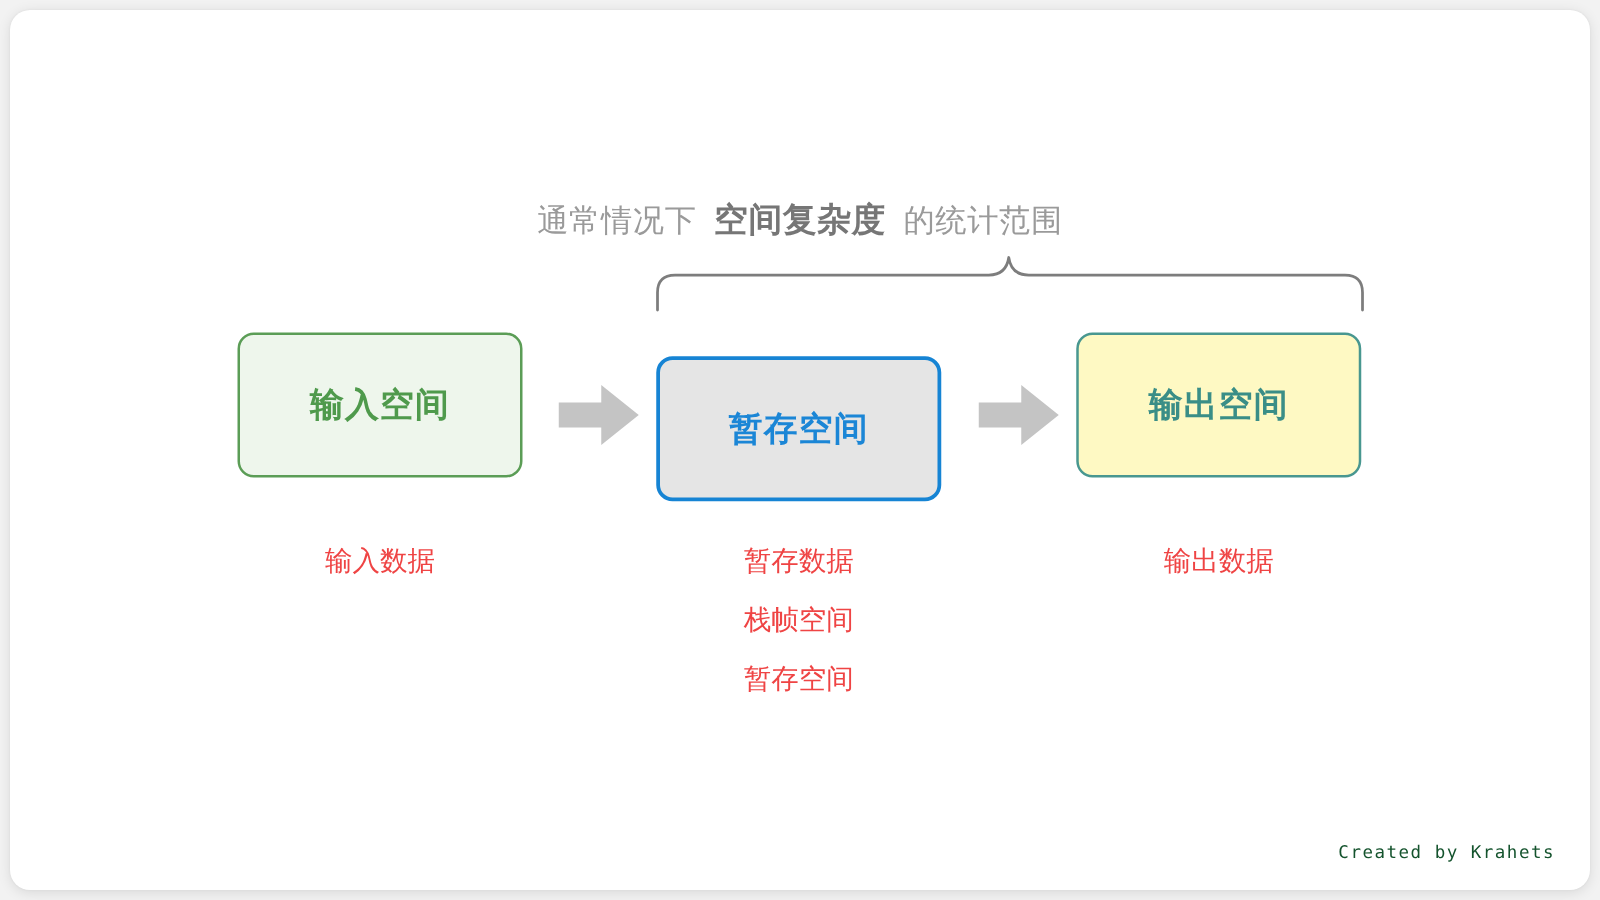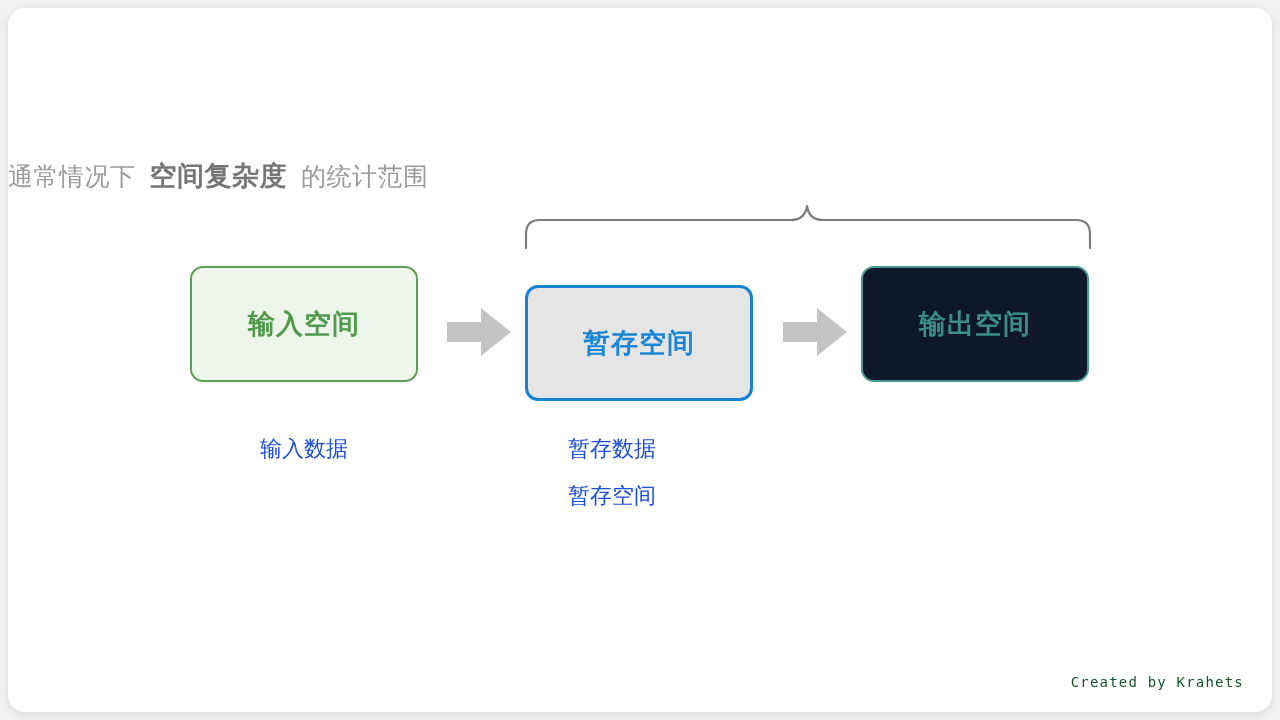--- a/index.html
+++ b/index.html
@@ -26,20 +26,21 @@
     box-shadow: 0 2px 10px rgba(0,0,0,0.10), 0 0 2px rgba(0,0,0,0.06);
     overflow: hidden;
   }
 
   
   #heading {
     position: absolute;
     left: 0;
     top: 150px;
     width: 1264px;
+    text-align: center;
     white-space: nowrap;
     font-size: 0;
   }
   #heading span {
     display: inline-block;
     vertical-align: baseline;
   }
   .head-light {
     font-size: 25px;
     color: #9a9a9a;
@@ -91,21 +92,21 @@
   #box-temp {
     left: 517px;
     background: #e5e5e5;
     border: 3px solid #1684d4;
     margin-top: 19px;
   }
   #box-temp .box-label { color: #1b86d6; }
 
   #box-output {
     left: 853px;
-    background: #0f172a;
+    background: #fef9c3;
     border: 2px solid #489790;
   }
   #box-output .box-label { color: #3a8e87; }
 
   
   .arrow {
     position: absolute;
     top: 298px;
     width: 68px;
     height: 52px;
@@ -115,26 +116,26 @@
 
   
   .caption {
     position: absolute;
     top: 417px;
     width: 300px;
     text-align: center;
   }
   .caption-line {
     font-size: 22px;
-    color: #1d4ed8;
+    color: #ef4444;
     line-height: 47px;
     white-space: nowrap;
   }
   #caption-input  { left: 146px; }
-  #caption-temp   { left: 454px; }
+  #caption-temp   { left: 481px; }
   #caption-output { left: 817px; }
 
   
   #credit {
     position: absolute;
     right: 28px;
     bottom: 22px;
     font-family: "DejaVu Sans Mono", "Liberation Mono", monospace;
     font-size: 14px;
     color: #14532d;
@@ -184,19 +185,23 @@
   <svg class="arrow" id="arrow-2" viewBox="0 0 68 52">
     <path d="M 2 16 L 36 16 L 36 2 L 66 26 L 36 50 L 36 36 L 2 36 Z" fill="#c4c4c4"></path>
   </svg>
 
   <div class="caption" id="caption-input">
     <div class="caption-line">输入数据</div>
   </div>
 
   <div class="caption" id="caption-temp">
     <div class="caption-line">暂存数据</div>
+    <div class="caption-line">栈帧空间</div>
     <div class="caption-line">暂存空间</div>
   </div>
 
+  <div class="caption" id="caption-output">
+    <div class="caption-line">输出数据</div>
+  </div>
 
   <div id="credit">Created by Krahets</div>
 
 </div>
 
 </body></html>

